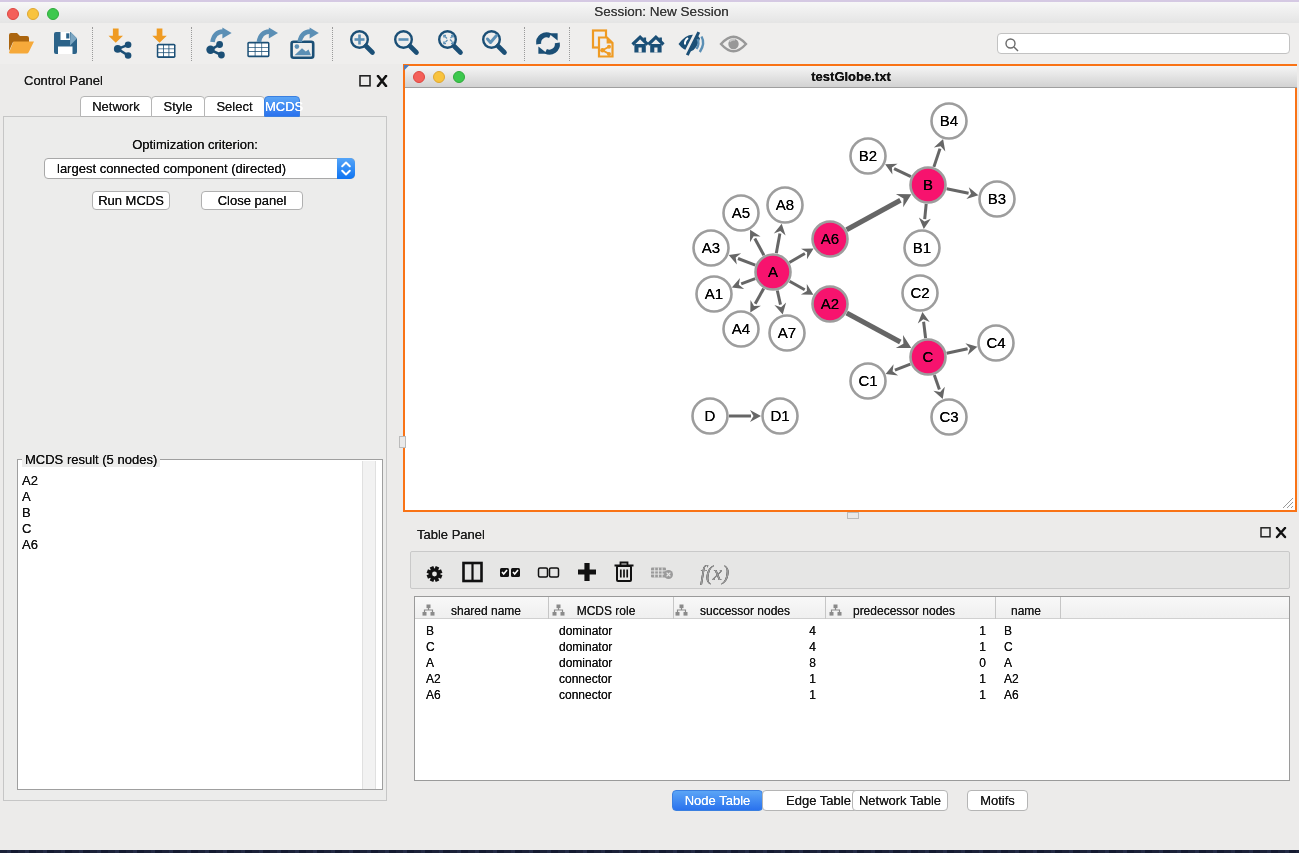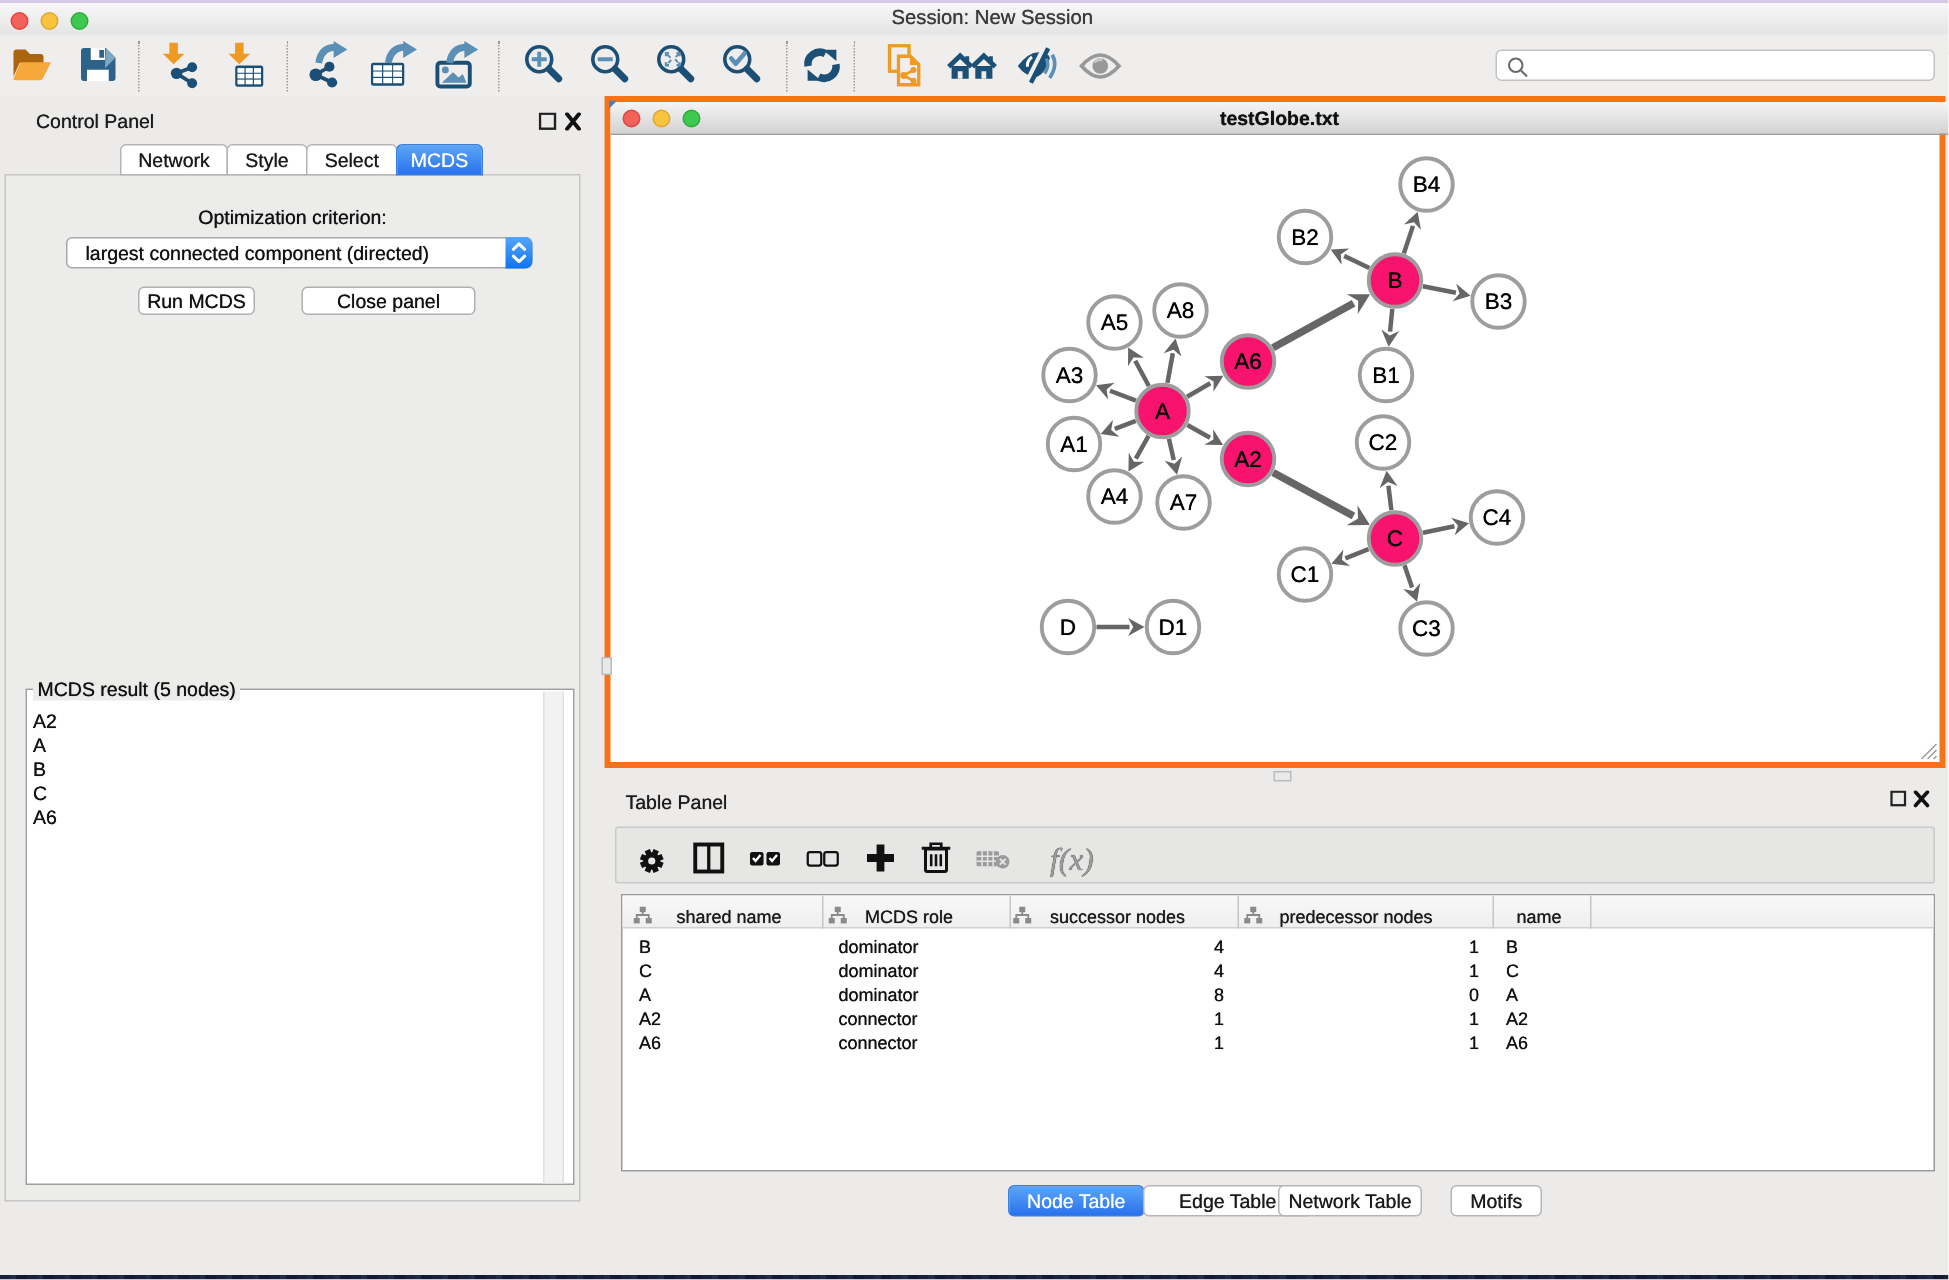--- a/index.html
+++ b/index.html
@@ -43,21 +43,21 @@
 
 #statusbar { left:0; top:816px; width:1299px; height:34px; background:#edecec;
   border-top:1px solid #c9c9c9; }
 #listbtn { position:absolute; left:9px; top:8px; width:28px; height:20px;
   background:#fcfcfc; border:1px solid #999; border-radius:2px; }
 #membtn { position:absolute; left:1215px; top:7px; width:74px; height:22px;
   background:#fbfbfb; border:1px solid #9e9e9e; }
 #navy { left:0; top:850px; width:1299px; height:3px; background:repeating-linear-gradient(90deg,#1b2138 0 7px,#232a45 7px 11px,#141a30 11px 18px); }
 
 #netwin { left:403px; top:64px; width:894px; height:448px; background:#fff;
-  border:4px solid #f97316; }
+  border:2px solid #f97316; }
 #net-titlebar { position:absolute; left:0; top:0; width:892px; height:22px;
   background:linear-gradient(#f5f5f5,#d2d2d2); border-bottom:1px solid #9f9f9f; }
 #net-title { width:100%; text-align:center; font-size:13px; font-weight:700; color:#111; line-height:21px; }
 
 #tp-title { left:417px; top:526.5px; font-size:13px; color:#1c1c1c; }
 #tp-toolbar { left:410px; top:551px; width:880px; height:38px; background:#e6e6e5;
   border:1px solid #c9c9c9; border-radius:2px; }
 #tbl { left:414px; top:596px; width:876px; height:185px; background:#fff; border:1px solid #9a9a9a; }
 #tbl-header { position:absolute; left:0; top:0; width:874px; height:22px;
   background:linear-gradient(#f8f8f8,#efefef); border-bottom:1px solid #d0d0d0; }
@@ -235,33 +235,33 @@
 
   <div class="abs" id="cp-title">Control Panel</div>
   <svg class="abs" style="left:359px;top:74.5px" width="30" height="12" viewBox="0 0 30 12">
     <rect x="1" y="0.8" width="10" height="10" fill="none" stroke="#222" stroke-width="1.6"></rect>
     <path d="M19 1 L27 11 M27 1 L19 11" stroke="#111" stroke-width="2.6" stroke-linecap="round"></path>
   </svg>
   <div class="abs" id="cp-body"></div>
   <div class="abs tab" style="left:80px;top:96px;width:72px;">Network</div>
   <div class="abs tab" style="left:151px;top:96px;width:54px;">Style</div>
   <div class="abs tab" style="left:204px;top:96px;width:61px;">Select</div>
-  <div class="abs tab sel" style="left:264px;top:96px;width:58px;">MCDS</div>
+  <div class="abs tab sel" style="left:264px;top:96px;width:36px;">MCDS</div>
   <div class="abs" id="dd">
     <div id="dd-text">largest connected component (directed)</div>
     <div id="dd-spin">
       <svg width="18" height="21" viewBox="0 0 18 21">
         <path d="M5.2 8.2 L9 4.6 L12.8 8.2" fill="none" stroke="#fff" stroke-width="2" stroke-linecap="round" stroke-linejoin="round"></path>
         <path d="M5.2 12.8 L9 16.4 L12.8 12.8" fill="none" stroke="#fff" stroke-width="2" stroke-linecap="round" stroke-linejoin="round"></path>
       </svg>
     </div>
   </div>
   <div class="abs" id="opt-label">Optimization criterion:</div>
   <div class="abs btn" style="left:92px;top:191px;width:78px;">Run MCDS</div>
-  <div class="abs btn" style="left:201px;top:191px;width:116px;">Close panel</div>
+  <div class="abs btn" style="left:201px;top:191px;width:102px;">Close panel</div>
   <div class="abs" id="fieldset">
     <div id="fs-label">MCDS result (5 nodes)</div>
     <div id="fs-list">A2<br>A<br>B<br>C<br>A6</div>
     <div id="fs-scroll"></div>
   </div>
 
   <div class="abs" id="navy"></div>
 
   <div class="abs" id="netwin">
     <div id="net-titlebar">

